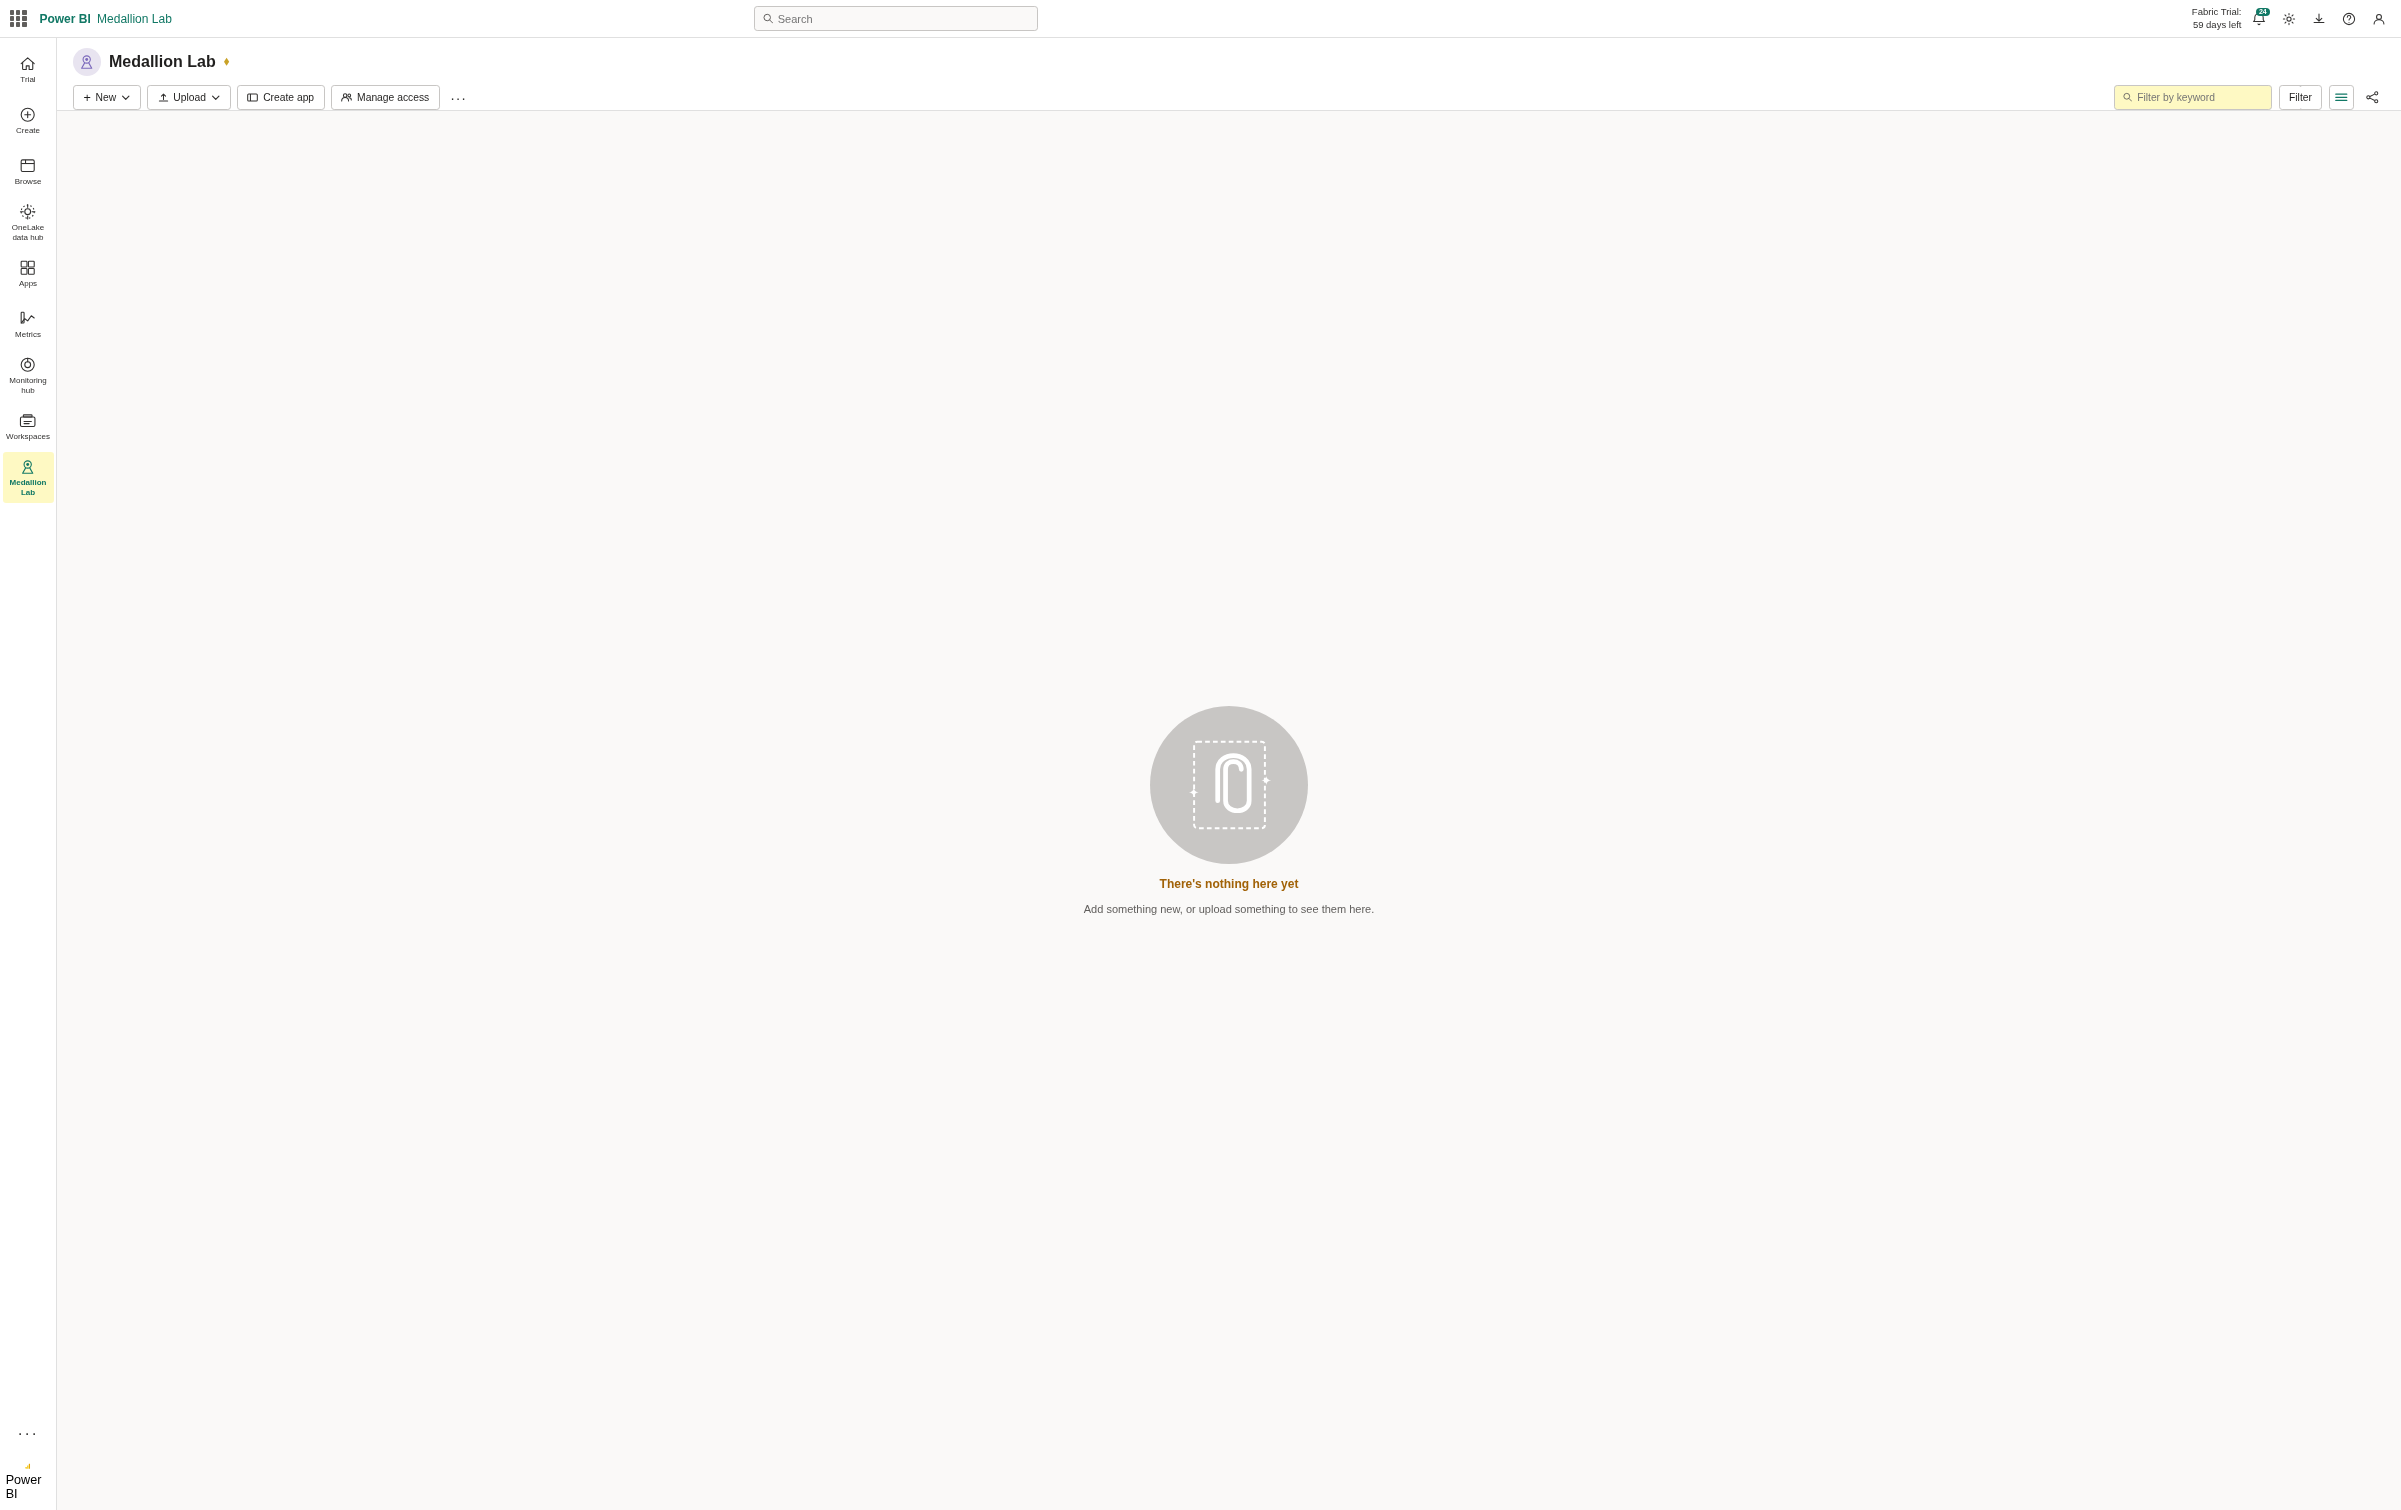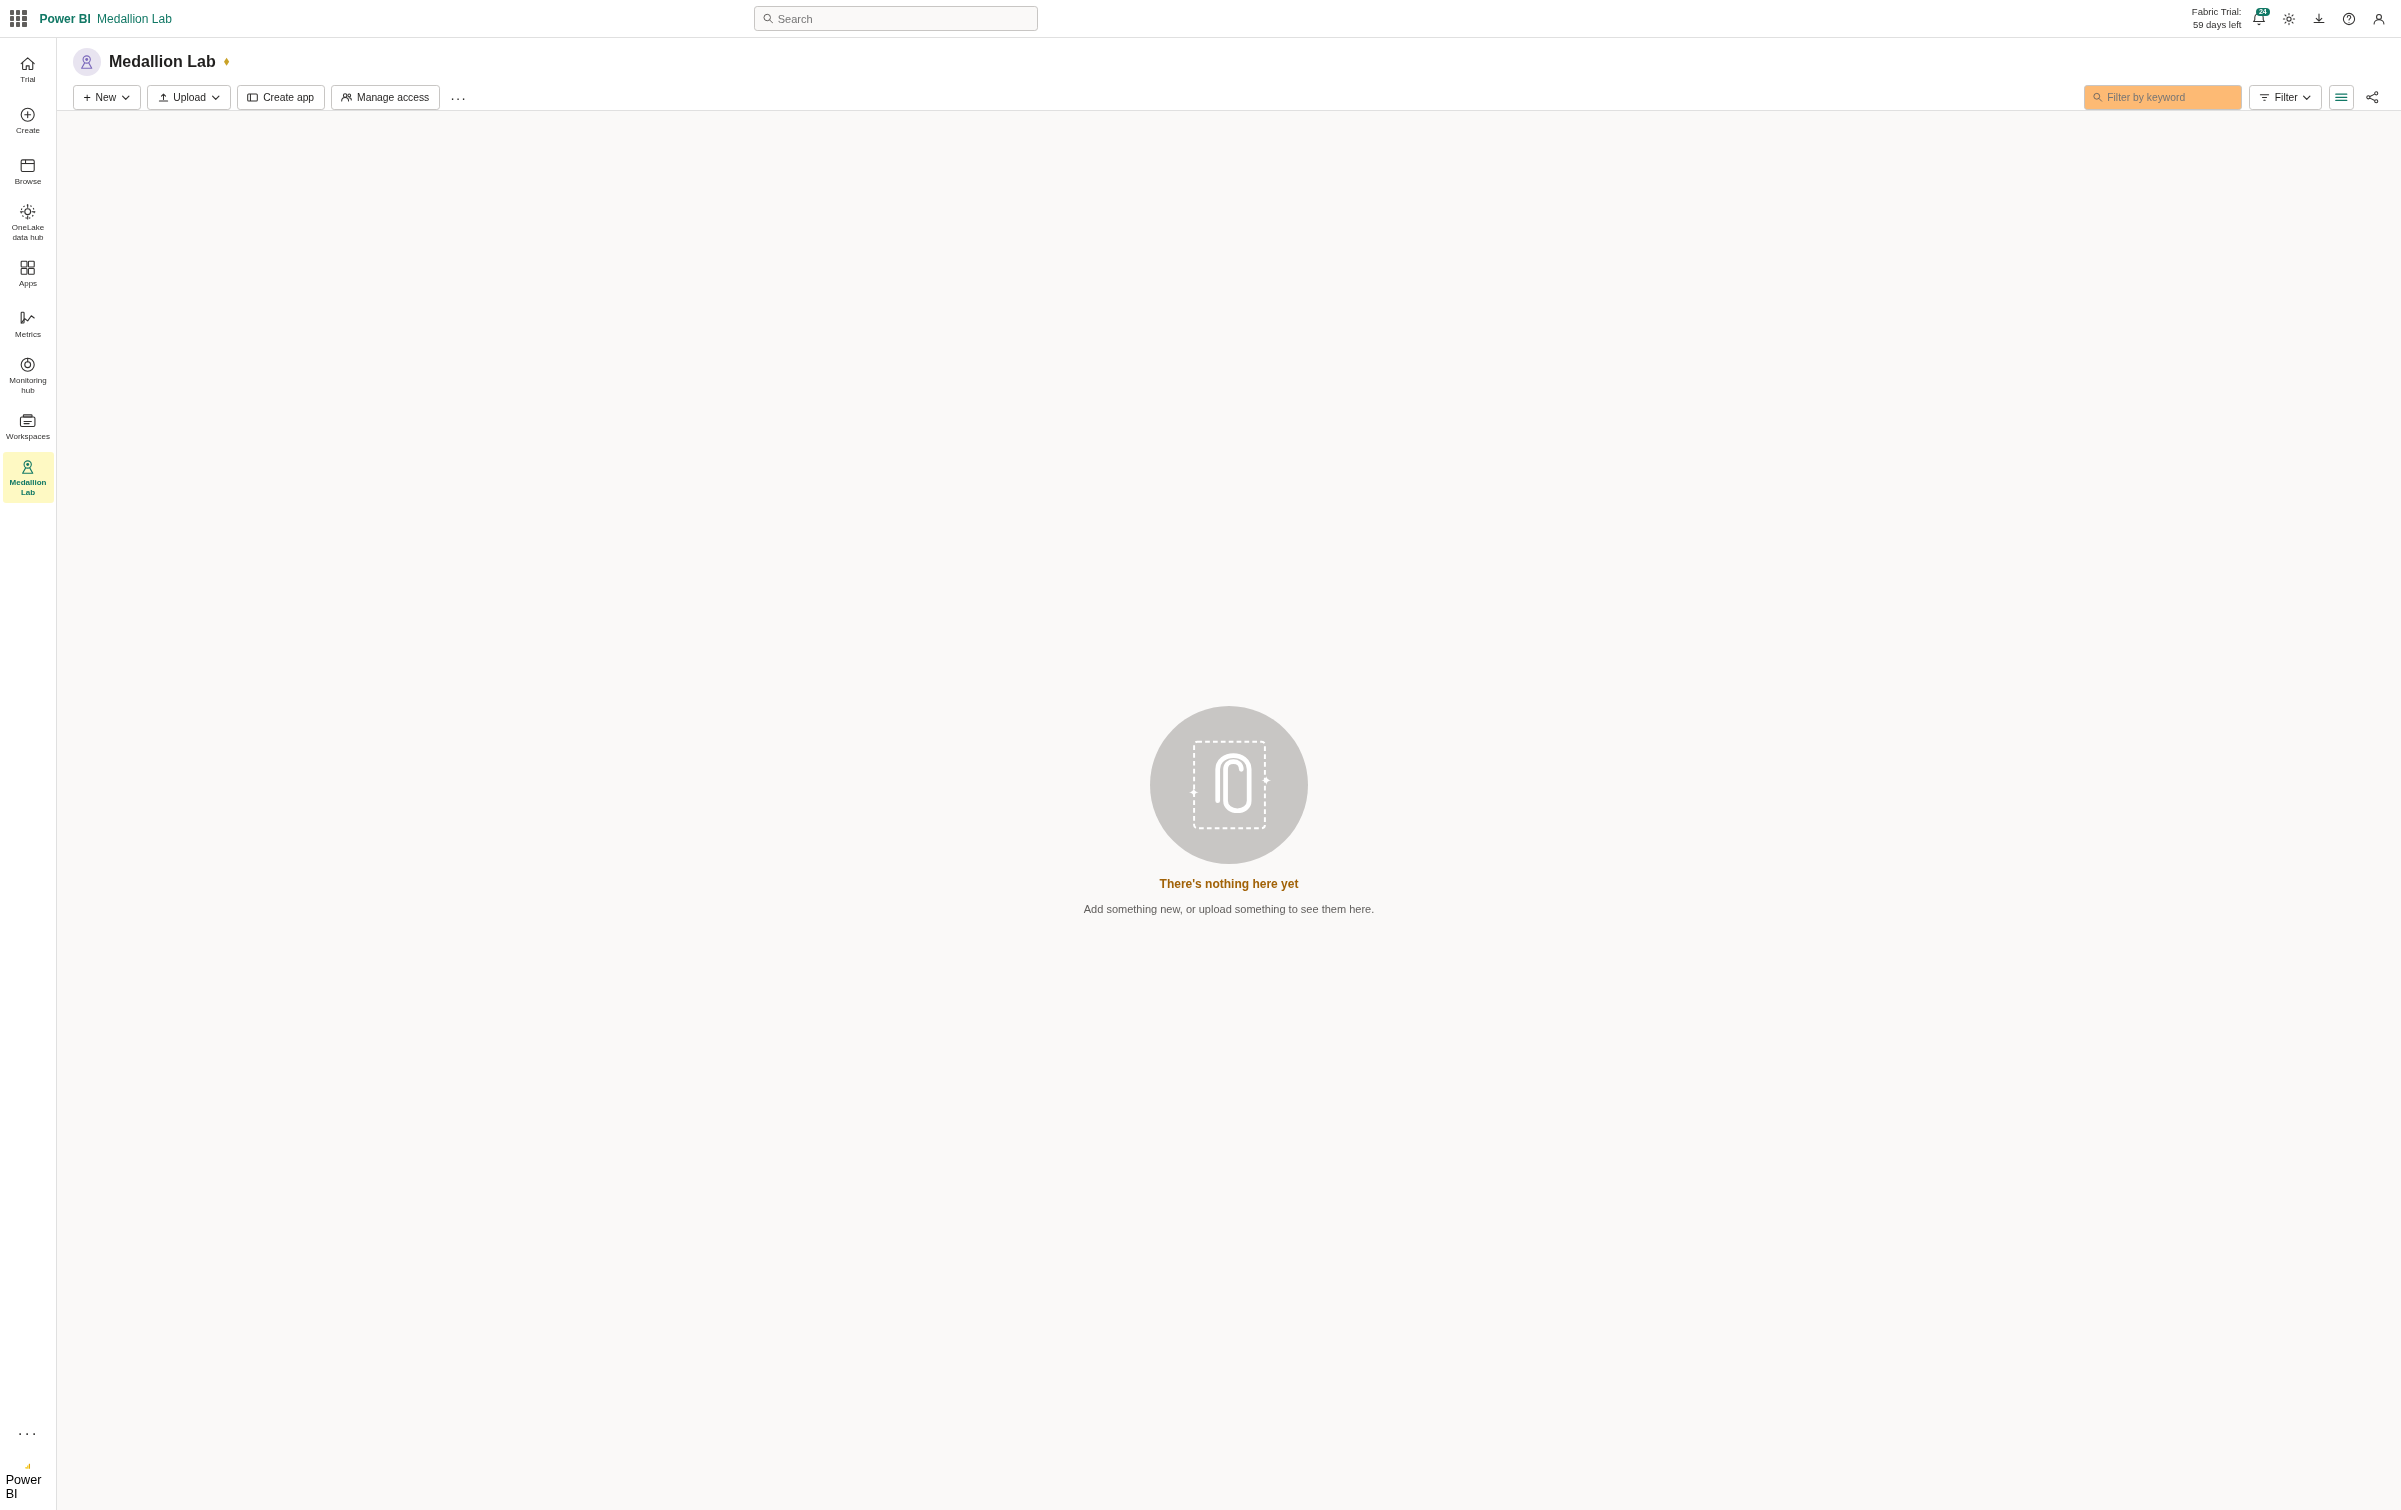--- a/index.html
+++ b/index.html
@@ -234,21 +234,21 @@
       color: #323130;
     }
     .toolbar-spacer { flex: 1; }
     .filter-keyword {
       display: flex;
       align-items: center;
       gap: 4.7px;
       padding: 0 8px;
       border: 0.8px solid #c8c6c4;
       border-radius: 3.2px;
-      background: #fdba74;
+      background: #fef9c3;
       height: 25px;
       width: 158px;
     }
     .filter-keyword input {
       border: none;
       outline: none;
       font-size: 10.3px;
       color: #605e5c;
       background: transparent;
       width: 100%;
@@ -258,20 +258,21 @@
       align-items: center;
       gap: 4.7px;
       padding: 0 9.5px;
       border: 0.8px solid #c8c6c4;
       border-radius: 3.2px;
       background: #fff;
       cursor: pointer;
       font-size: 10.3px;
       color: #201f1e;
       height: 25px;
+      flex-direction: column;
     }
     .view-toggle {
       width: 25px;
       height: 25px;
       display: flex;
       align-items: center;
       justify-content: center;
       border: 0.8px solid #c8c6c4;
       border-radius: 3.2px;
       cursor: pointer;

